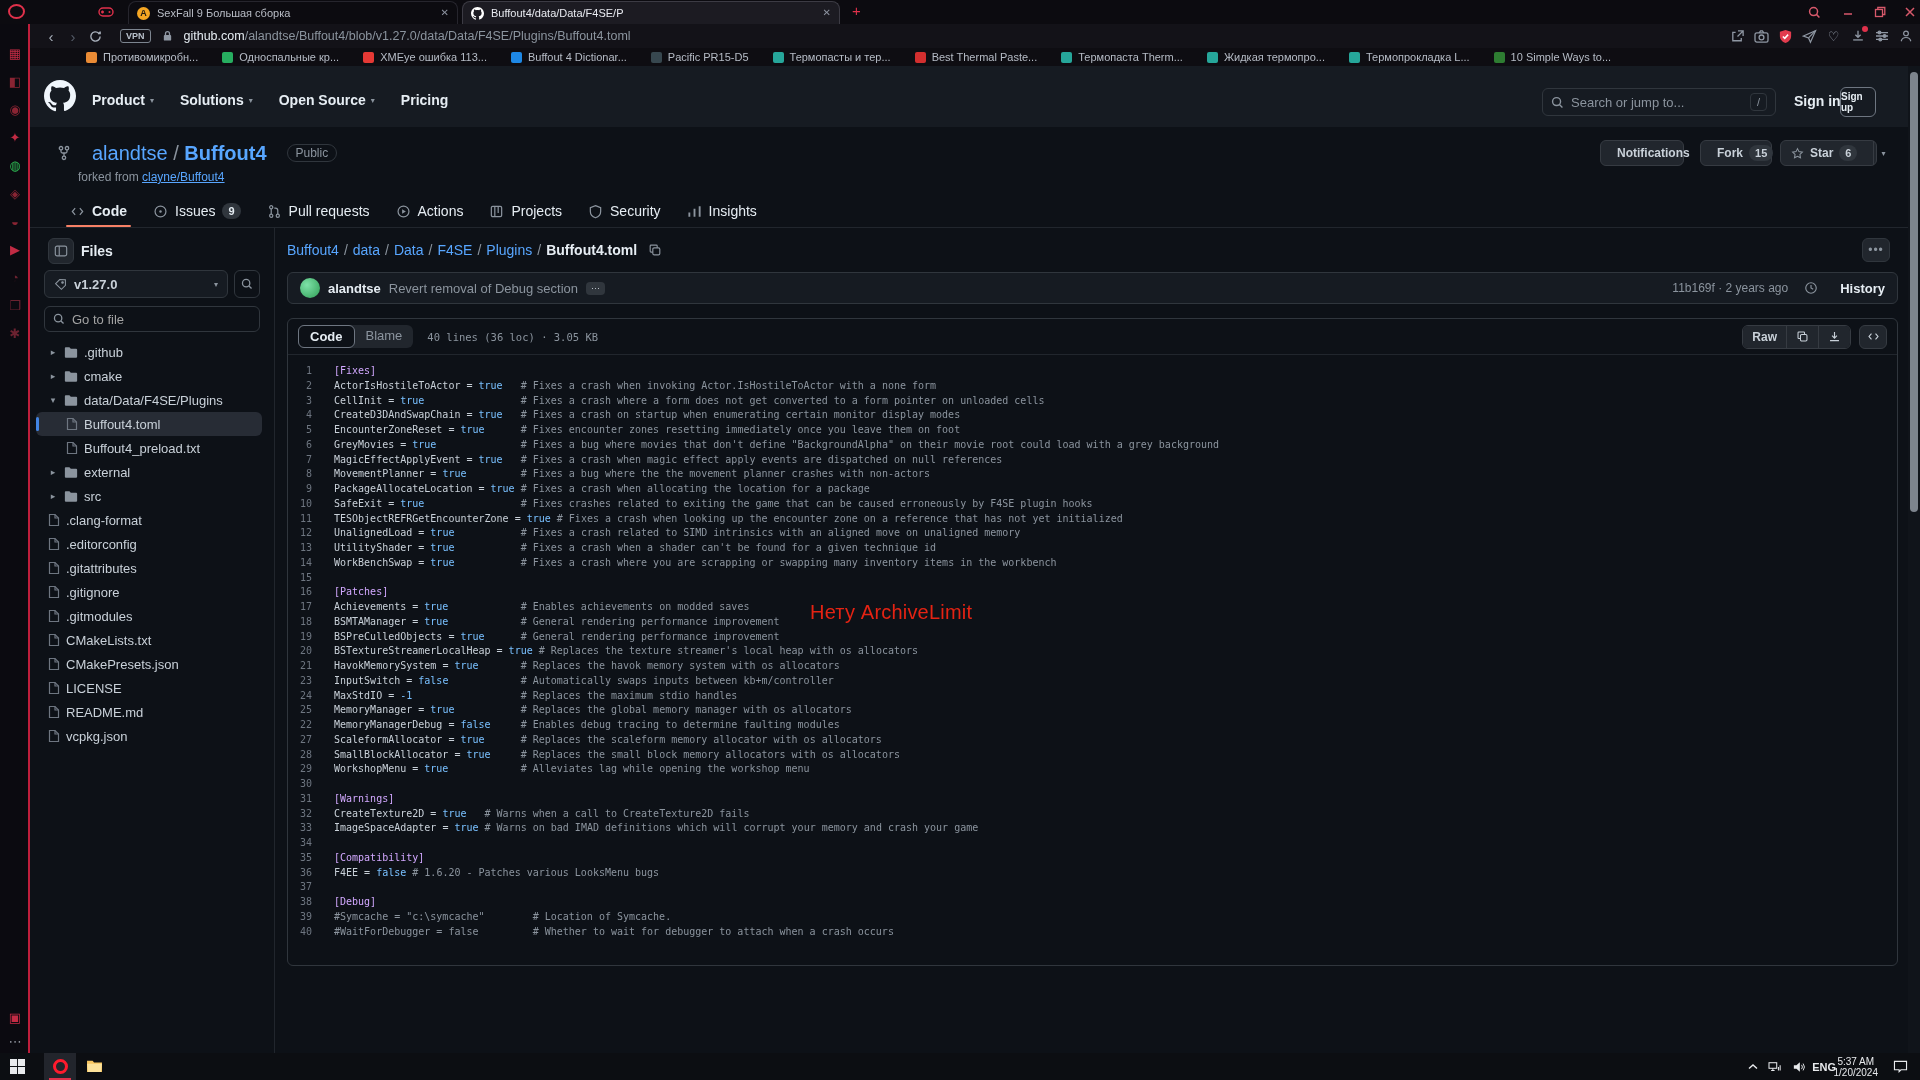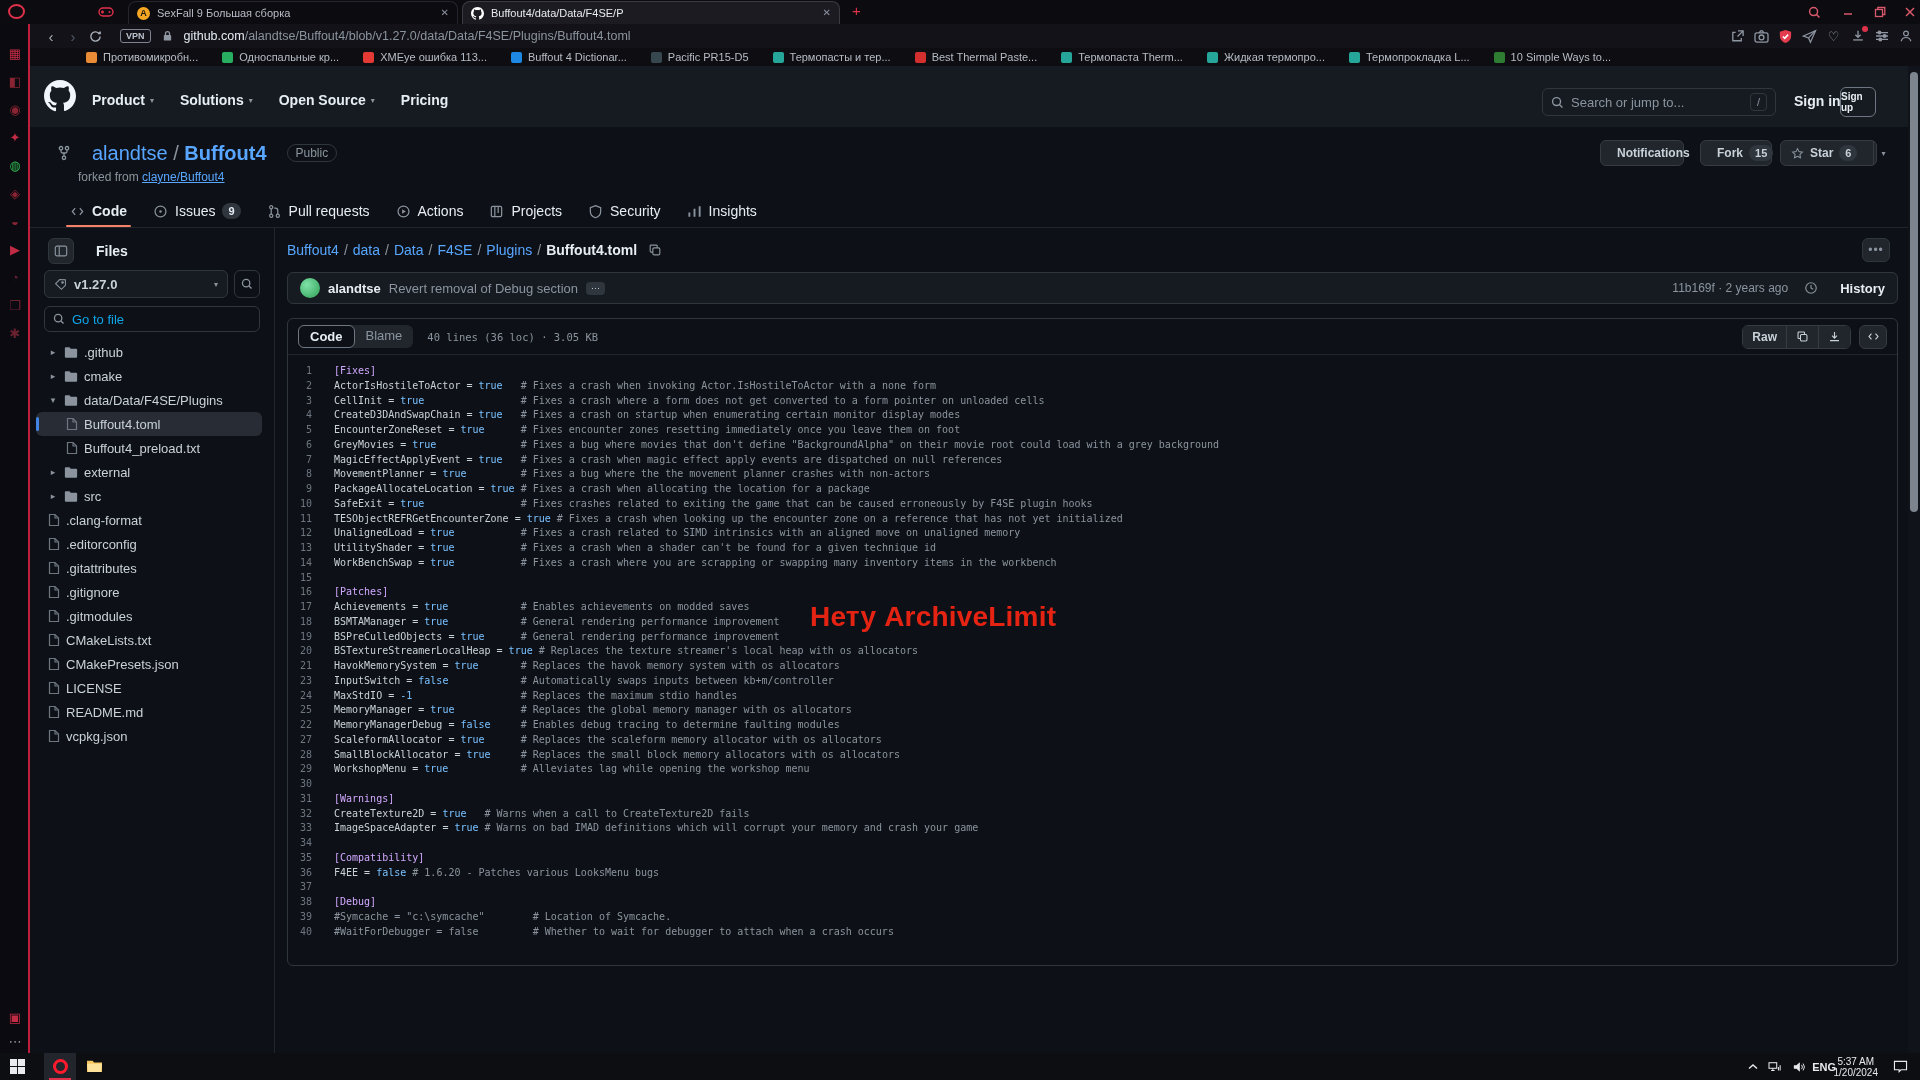--- a/index.html
+++ b/index.html
@@ -47,26 +47,26 @@
 #forkedfrom{left:78px;top:170px;font-size:12px;color:#8b949e}
 #forkedfrom span{color:#58a6ff;text-decoration:underline}
 .ghbtn{top:140px;height:26px;background:#21262d;border:1px solid #363b42;border-radius:6px;display:flex;align-items:center;gap:6px;padding:0 10px;font-size:12px;font-weight:600;color:#c9d1d9}
 .cnt{background:#30363d;border-radius:2em;font-size:11px;font-weight:600;padding:0 6px;line-height:16px}
 #reptabs{left:62px;top:196px;display:flex;gap:10px}
 #tabline{left:30px;top:227px;width:1878px;height:1px;background:#21262d}
 .rtab{display:flex;align-items:center;gap:7px;height:30px;padding:0 8px;font-size:14px;color:#e6edf3;position:relative}
 .rtab.active::after{content:"";position:absolute;left:4px;right:4px;bottom:-1px;height:2px;background:#f78166;border-radius:2px}
 .rtab.active{font-weight:600}
 
-#filesrow{left:48px;top:238px;display:flex;align-items:center;gap:22px}
+#filesrow{left:48px;top:238px;display:flex;align-items:center;gap:7px}
 #filesbtn{width:26px;height:26px;background:#21262d;border:1px solid #30363d;border-radius:6px;display:flex;align-items:center;justify-content:center}
 #fileslbl{font-size:14px;font-weight:600;color:#e6edf3}
 #branchsel{left:44px;top:270px;width:184px;height:28px;background:#161b22;border:1px solid #30363d;border-radius:6px;display:flex;align-items:center;gap:7px;padding:0 9px;font-size:13px;font-weight:600;color:#c9d1d9}
 #branchsearch{left:234px;top:270px;width:26px;height:28px;border:1px solid #30363d;border-radius:6px;display:flex;align-items:center;justify-content:center}
-#gotofile{left:44px;top:306px;width:216px;height:26px;border:1px solid #30363d;border-radius:6px;display:flex;align-items:center;gap:7px;padding:2px 8px;color:#0ea5e9;font-size:13px}
+#gotofile{left:44px;top:306px;width:216px;height:26px;border:1px solid #30363d;border-radius:6px;display:flex;align-items:center;gap:7px;padding:2px 8px;color:#a3a3a3;font-size:13px}
 #tree{left:36px;top:340px;width:226px}
 .trow{height:24px;display:flex;align-items:center;gap:6px;font-size:13px;color:#c9d1d9;position:relative;padding-left:12px;border-radius:6px}
 .trow .chev{width:10px;color:#8b949e;font-size:9px;text-align:center;flex:none}
 .trow.sel{background:#272c35}
 .trow.sel::before{content:"";position:absolute;left:0;top:5px;width:3px;height:14px;border-radius:2px;background:#4184e4}
 .trow.child{padding-left:30px}
 #sidedivider{left:274px;top:228px;width:1px;height:825px;background:#21262d}
 
 #crumb{left:287px;top:242px;display:flex;align-items:center;gap:5px;font-size:14px}
 #crumb a{color:#58a6ff;text-decoration:none}
@@ -90,21 +90,21 @@
 #ftoolbar .right{margin-left:auto;display:flex;align-items:center;gap:8px}
 #rawgrp{display:flex;height:24px;border:1px solid #363b42;border-radius:6px;overflow:hidden}
 #rawgrp .cell{display:flex;align-items:center;justify-content:center;background:#21262d;color:#c9d1d9;padding:0 9px;font-size:12px;font-weight:600}
 #rawgrp .cell+.cell{border-left:1px solid #363b42}
 #symbtn{width:28px;height:24px;border:1px solid #363b42;border-radius:6px;background:#21262d;display:flex;align-items:center;justify-content:center}
 #codewrap{padding-top:9px}
 .cl{display:flex;height:14.75px;line-height:14.75px;font-family:"DejaVu Sans Mono",monospace;font-size:10px}
 .cl .ln{width:46px;text-align:right;padding-right:22px;color:#6e7681;flex:none}
 .cl .lc{white-space:pre}
 .sg-s{color:#d2a8ff}.sg-k{color:#c9d1d9}.sg-o{color:#c9d1d9}.sg-v{color:#79c0ff}.sg-c{color:#8b949e}
-#annotation{left:810px;top:601px;font-size:28px;font-weight:700;color:#e42313;z-index:30;letter-spacing:.2px}
+#annotation{left:810px;top:601px;font-size:20px;font-weight:400;color:#e42313;z-index:30;letter-spacing:.2px}
 #pagescroll{left:1908px;top:66px;width:12px;height:987px;background:#10141a}
 #scrollthumb{left:1910px;top:72px;width:8px;height:440px;background:#7d848d;border-radius:4px}
 
 #taskbar{left:0;top:1053px;width:1920px;height:27px;background:#0c0e12;display:flex;align-items:center}
 #gxtask{position:absolute;left:44px;top:0;width:32px;height:27px;background:#22252c;display:flex;align-items:center;justify-content:center}
 #gxtask::after{content:"";position:absolute;left:5px;bottom:0;width:22px;height:2px;background:#e0314b}
 .tray{position:absolute;top:0;height:27px;display:flex;align-items:center;color:#e8eaed}
 #clockblk{right:42px;text-align:right;font-size:10px;line-height:11px;flex-direction:column;justify-content:center;display:flex}
 </style>
 </head>

